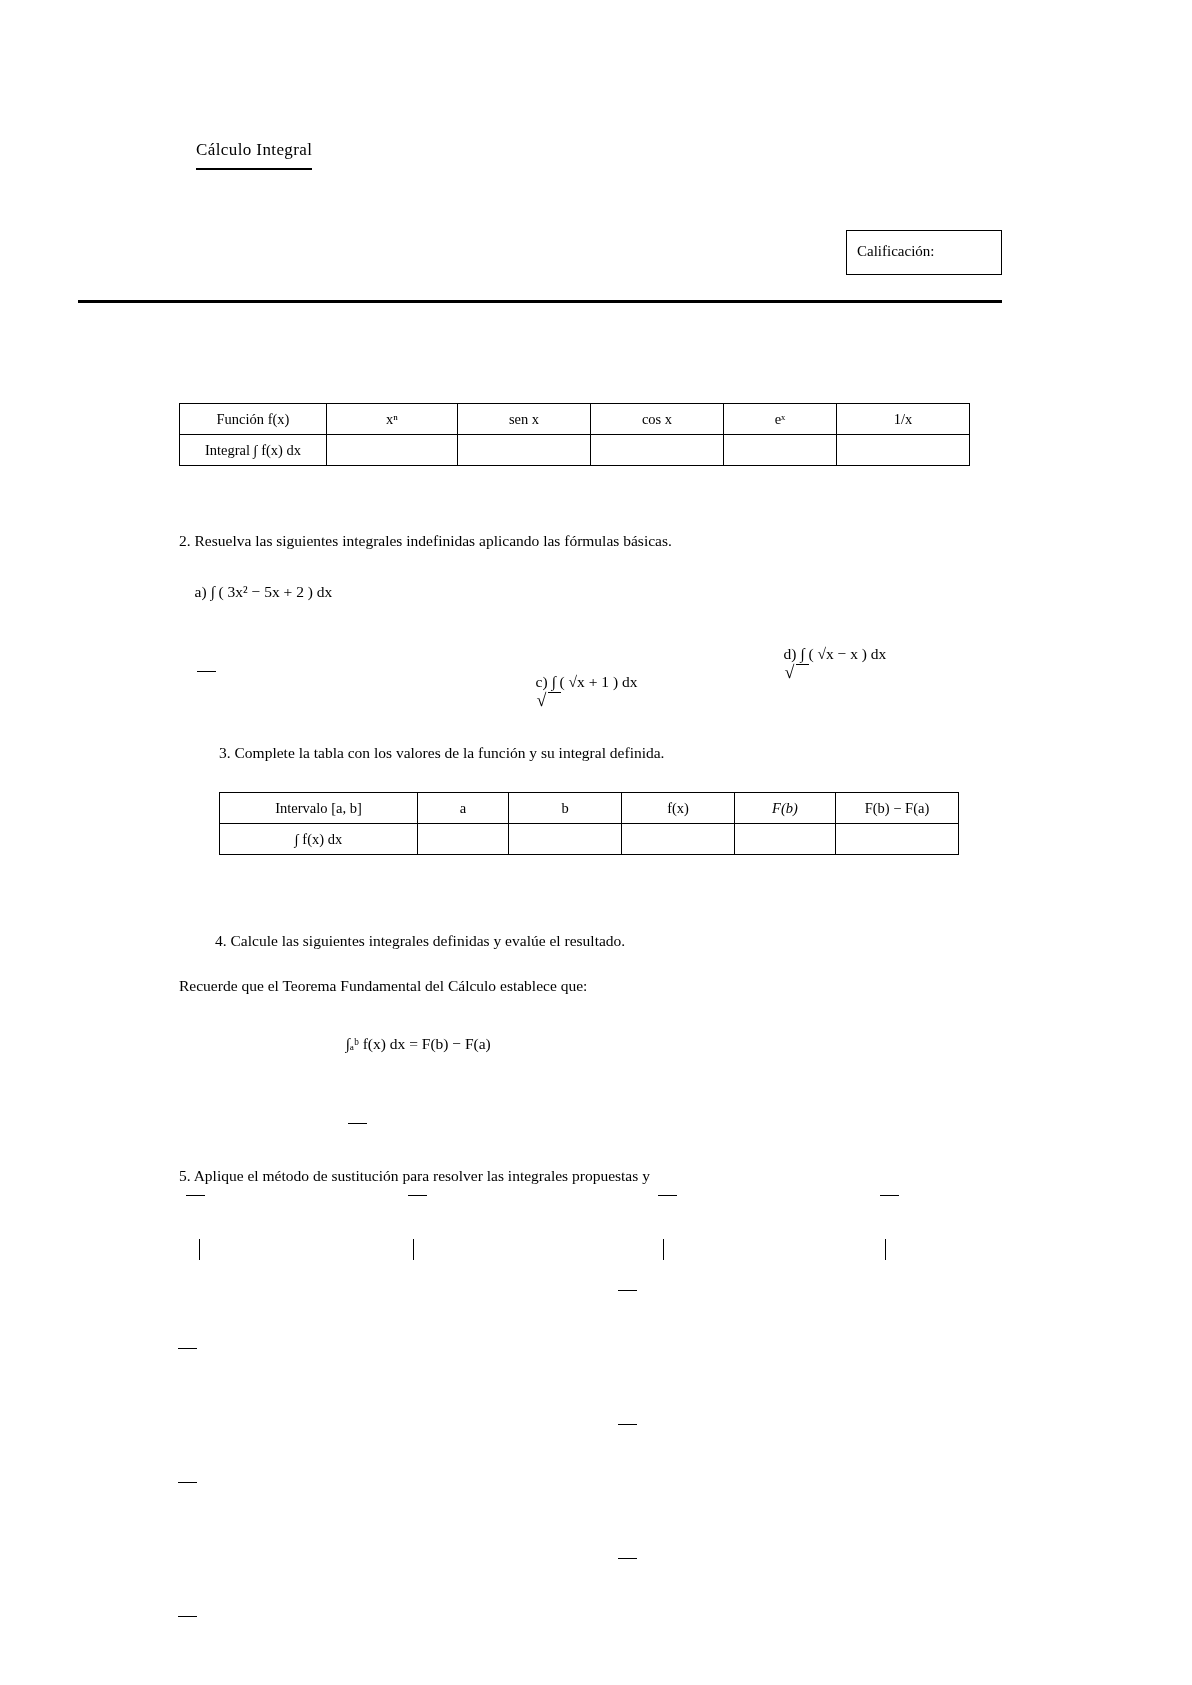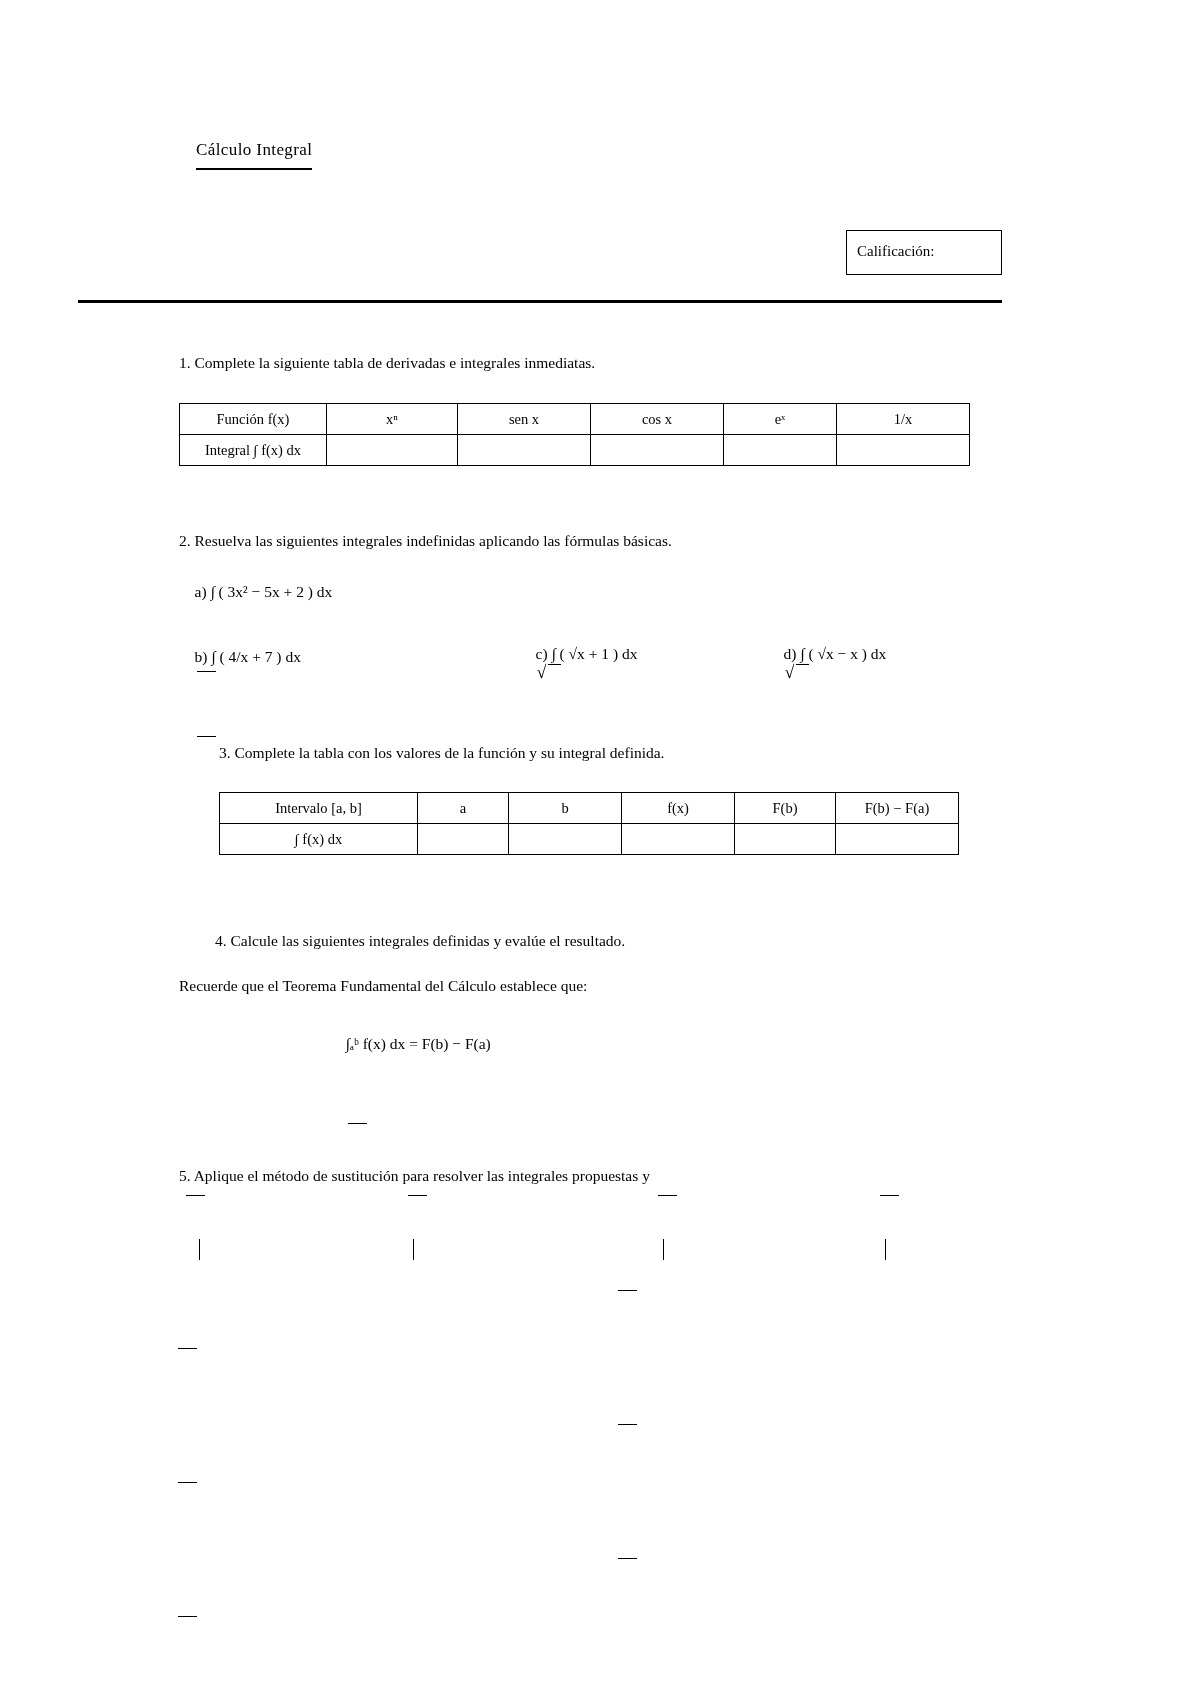--- a/index.html
+++ b/index.html
@@ -90,21 +90,21 @@
   #table1 td.c2 { width: 120px; }
   #table1 td.c3 { width: 120px; }
   #table1 td.c4 { width: 100px; }
   #table1 td.c5 { width: 120px; }
 
   #table2 { left: 219px; top: 792px; }
   #table2 td.c0 { width: 185px; }
   #table2 td.c1 { width: 78px; }
   #table2 td.c2 { width: 100px; }
   #table2 td.c3 { width: 100px; }
-  #table2 td.c4 { width: 88px; }
+  #table2 td.c4 { width: 88px; font-style: italic; }
   #table2 td.c5 { width: 110px; }
 
   
   .frac {
     display: inline-block;
     vertical-align: middle;
     text-align: center;
     font-size: 13px;
     line-height: 14px;
     margin: 0 2px;
@@ -147,21 +147,20 @@
 <div class="page">
 
   <div class="doc-title">Cálculo Integral</div>
 
   <div class="score-box">
     <span>Calificación:</span>
   </div>
 
   <div class="rule"></div>
 
-  <div class="txt" style="left:179px; top:352px; width:820px;">1. Complete la siguiente tabla de derivadas e integrales inmediatas.</div>
 
   <table class="grid" id="table1">
     <tbody>
         <tr>
       <td class="c0">Función f(x)</td>
       <td class="c1">xⁿ</td>
       <td class="c2">sen x</td>
       <td class="c3">cos x</td>
       <td class="c4">eˣ</td>
       <td class="c5">1/x</td>
@@ -180,29 +179,22 @@
   <div class="txt" style="left:179px; top:530px; width:830px;">2. Resuelva las siguientes integrales indefinidas aplicando las fórmulas básicas.</div>
 
   <div class="txt" style="left:179px; top:560px;">
     <span class="nowrap">a)  ∫ ( 3x² − 5x + 2 ) dx</span>
     <span class="frac">
       <span class="num">&nbsp;</span>
       <span class="den">&nbsp;&nbsp;</span>
     </span>
   </div>
 
-  <div class="txt" style="left:179px; top:625px;">
-    <span class="nowrap">b)  ∫ ( 4/x + 7 ) dx</span>
-    <span class="frac">
-      <span class="num">&nbsp;</span>
-      <span class="den">&nbsp;&nbsp;</span>
-    </span>
-  </div>
-
-  <div class="txt" style="left:520px; top:622px;">
+
+  <div class="txt" style="left:520px; top:650px;">
     <span class="nowrap">c)  ∫ ( √x + 1 ) dx</span>
     <span class="sqrt"><span class="rad">&nbsp;&nbsp;</span></span>
   </div>
 
   <div class="txt" style="left:768px; top:622px;">
     <span class="nowrap">d)  ∫ ( √x − x ) dx</span>
     <span class="sqrt"><span class="rad">&nbsp;&nbsp;</span></span>
   </div>
 
   <div class="txt" style="left:219px; top:742px; width:820px;">3. Complete la tabla con los valores de la función y su integral definida.</div>

